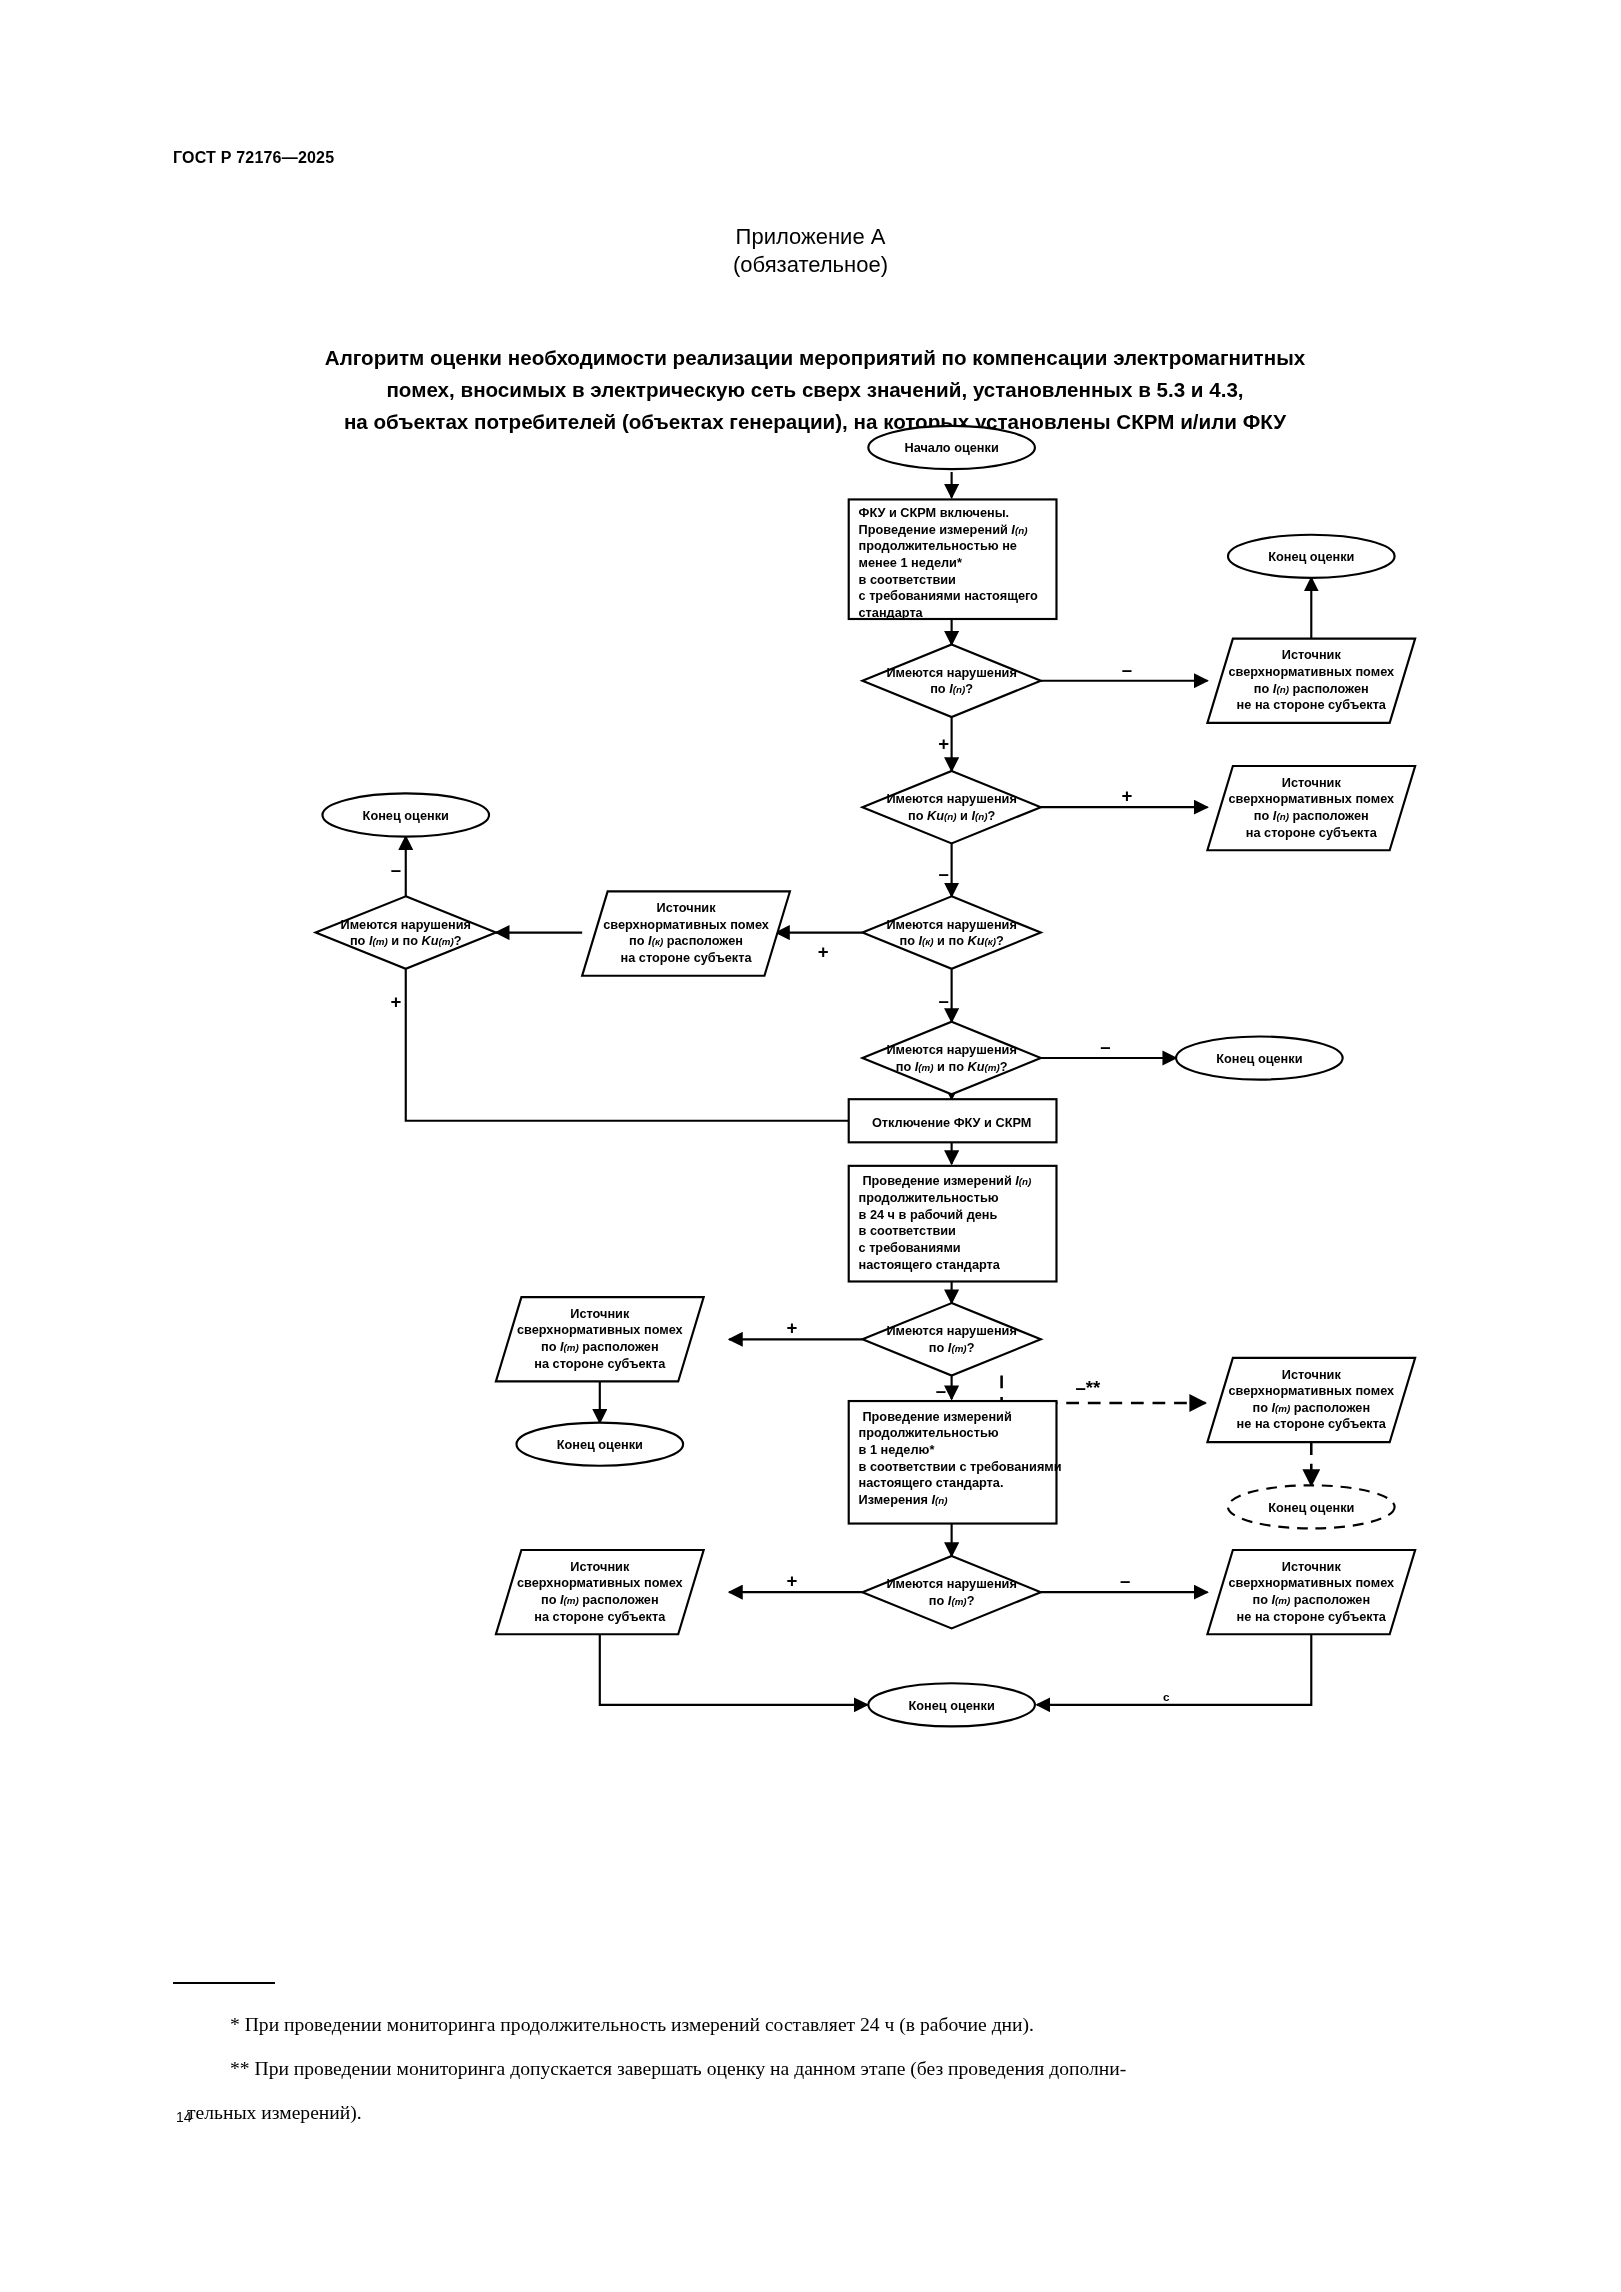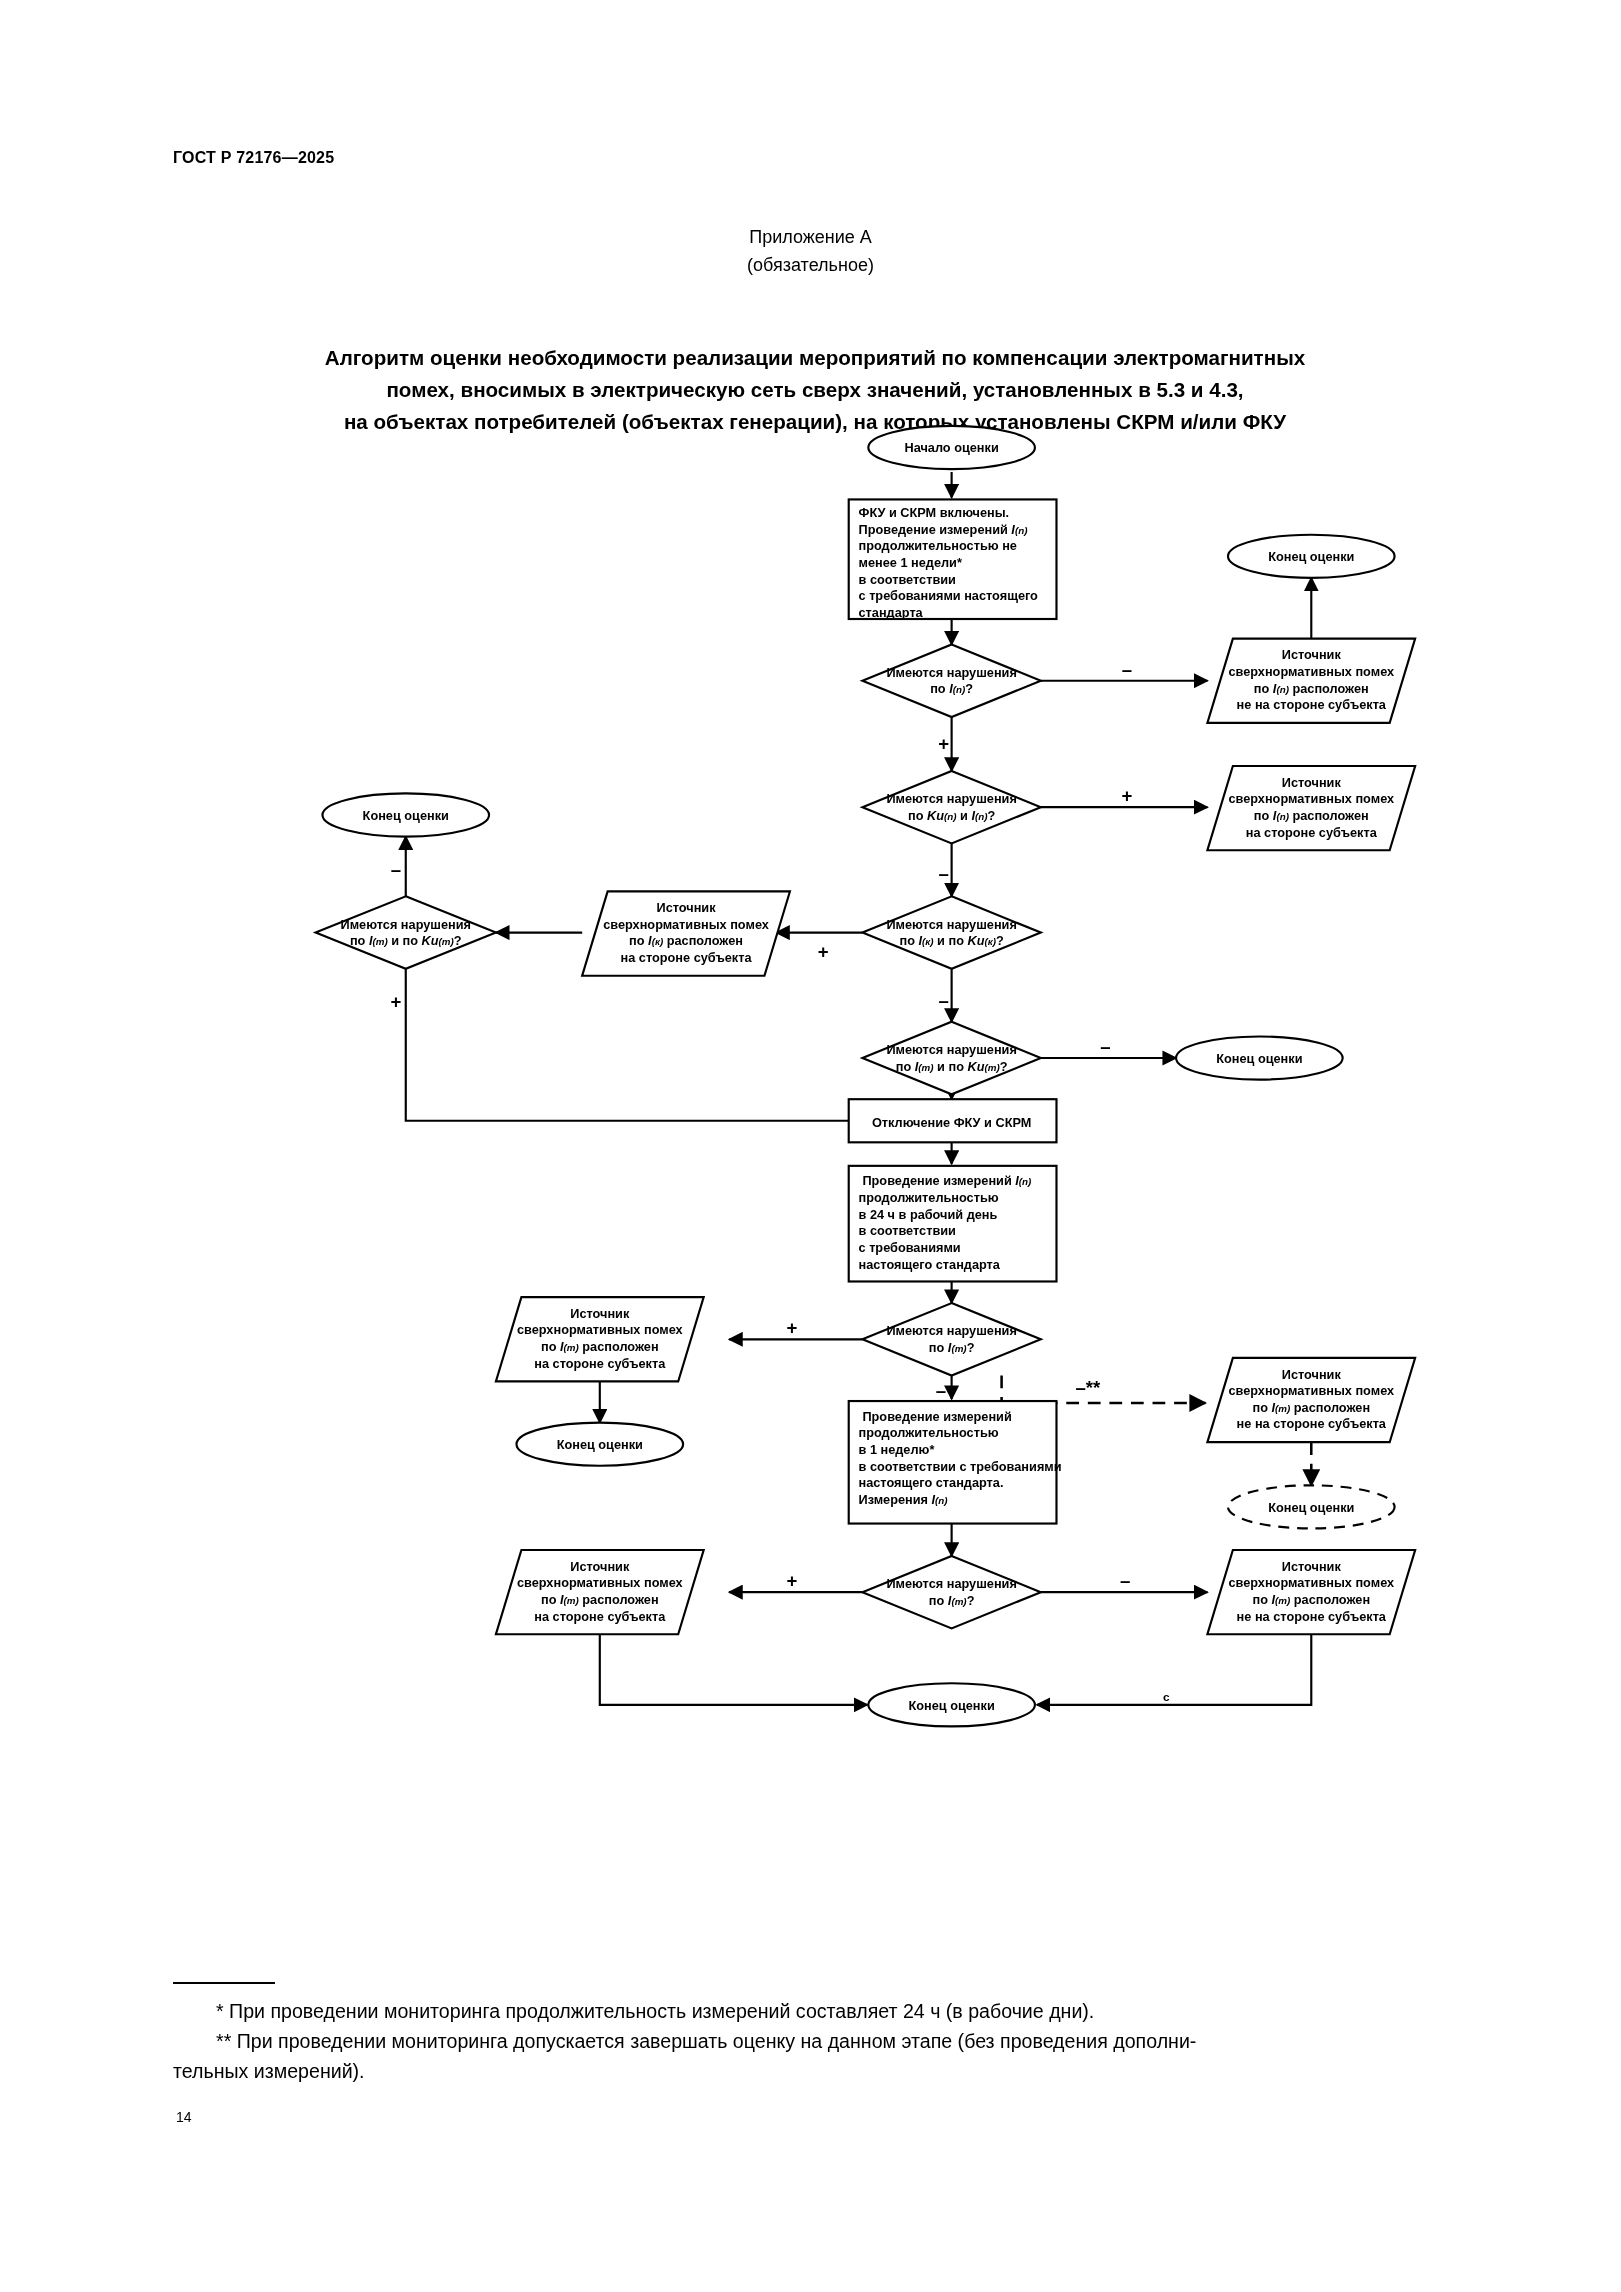--- a/index.html
+++ b/index.html
@@ -28,21 +28,21 @@
     font-weight: bold;
     letter-spacing: 0.2px;
   }
   
   #appendix-caption {
     position: absolute;
     left: 0;
     top: 223px;
     width: 1621px;
     text-align: center;
-    font-size: 18px;
+    font-size: 22px;
     line-height: 28px;
   }
   
   #appendix-title {
     position: absolute;
     left: 173px;
     top: 312px;
     width: 1284px;
     text-align: center;
     font-size: 20.6px;
@@ -119,22 +119,23 @@
   }
   #footnotes {
     position: absolute;
     left: 173px;
     top: 1996px;
     width: 1284px;
     font-size: 19.6px;
     line-height: 30px;
   }
   #footnotes p {
-    margin: 0;
+    margin: 14px;
     text-indent: 43px;
+    font-family: Liberation Serif, serif;
   }
   #footnotes p.cont {
     text-indent: 0;
   }
   
   #page-number {
     position: absolute;
     left: 176px;
     top: 2109px;
     font-size: 14px;

